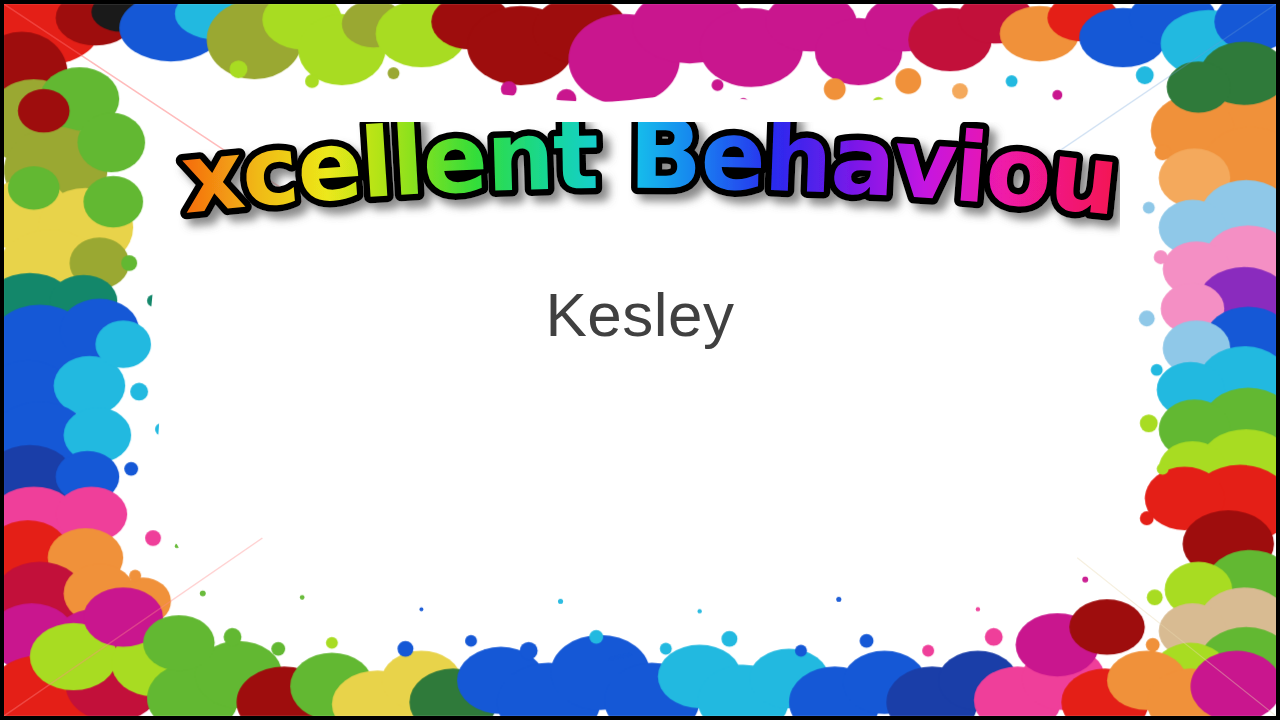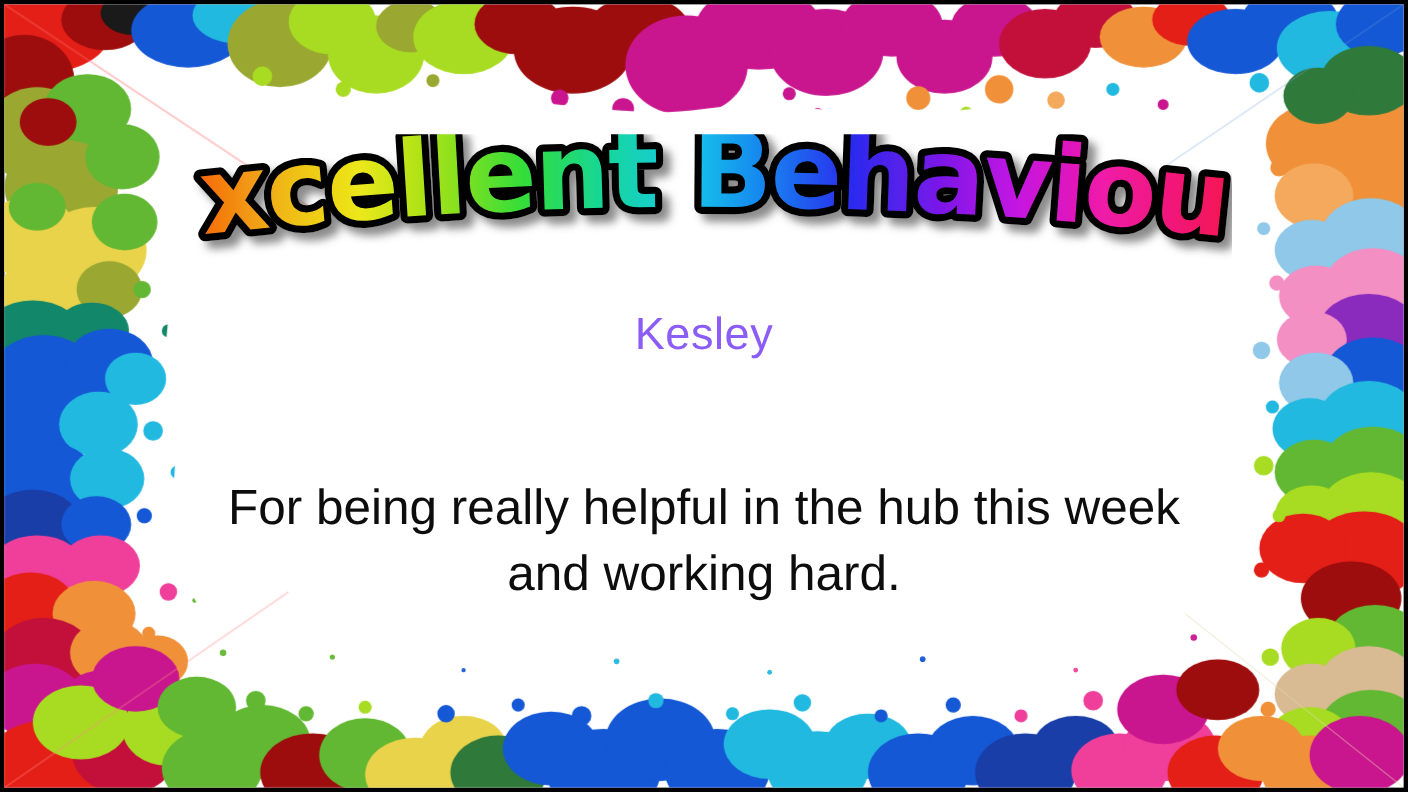--- a/index.html
+++ b/index.html
@@ -57,23 +57,23 @@
     height: 130px;
   }
   #title-art svg { display: block; width: 100%; height: 100%; }
 
   .award-name {
     position: absolute;
     left: 0;
     right: 0;
     top: 278px;
     text-align: center;
-    font-size: 41px;
+    font-size: 62px;
     line-height: 1.05;
-    color: #8b5cf6;
+    color: #404040;
     font-family: "Liberation Sans", sans-serif;
     font-weight: 400;
     letter-spacing: 0.5px;
   }
 
   .award-reason {
     position: absolute;
     left: 60px;
     right: 60px;
     top: 427px;
@@ -420,20 +420,16 @@
 
           <text font-family="'DejaVu Sans', sans-serif" font-size="96" font-weight="bold" letter-spacing="-2" fill="url(#rainbowGrad)" text-anchor="middle">
             <textPath href="#arcPath" startOffset="50%" id="title-fill-path">Excellent Behaviour</textPath>
           </text>
         </g>
       </svg>
     </div>
 
     <div class="award-name">Kesley</div>
 
-    <div class="award-reason">
-      <div>For being really helpful in the hub this week</div>
-      <div>and working hard.</div>
-    </div>
 
 
   </div>
 </div>
 
 </body></html>

